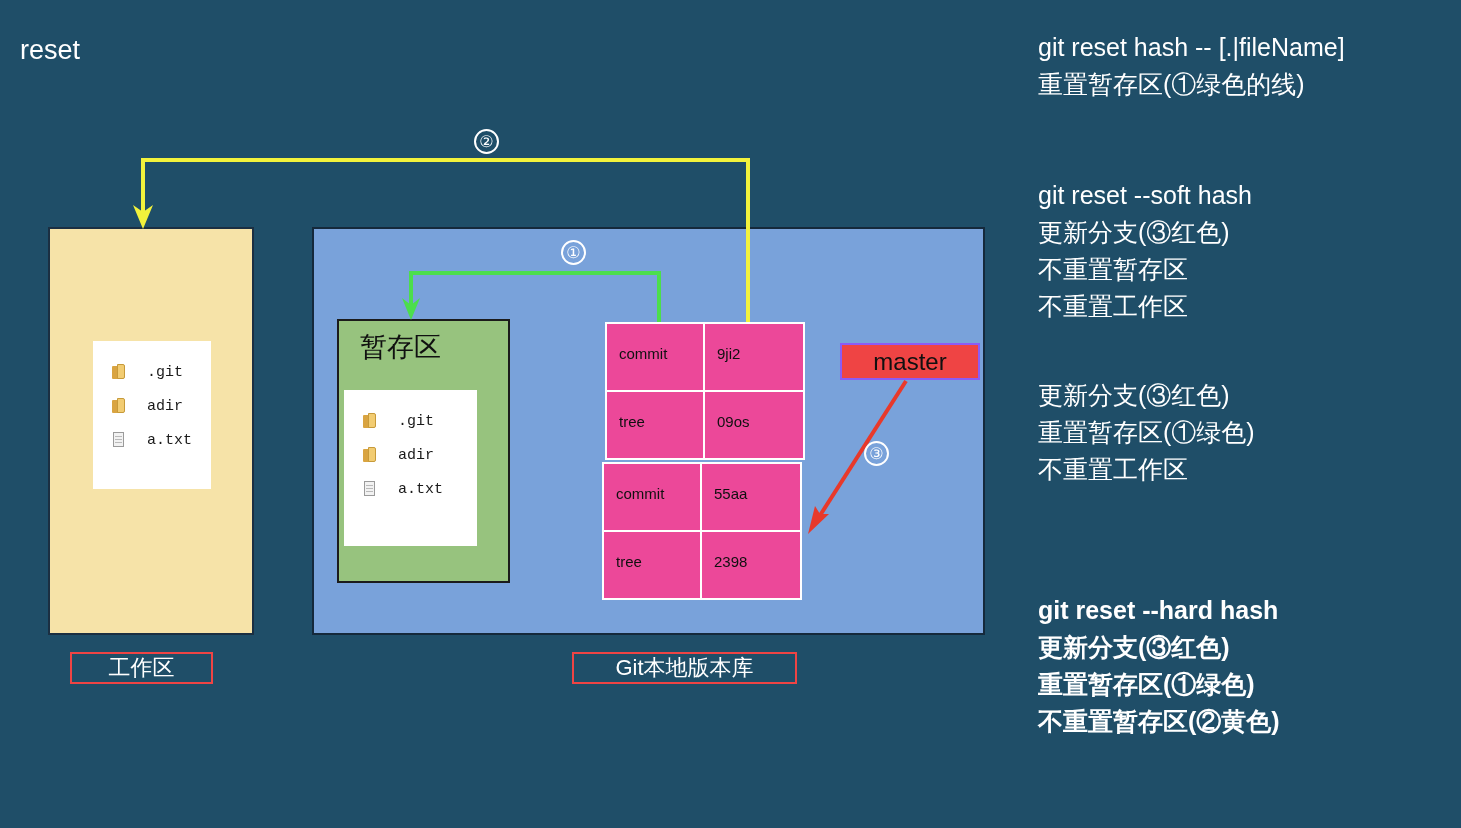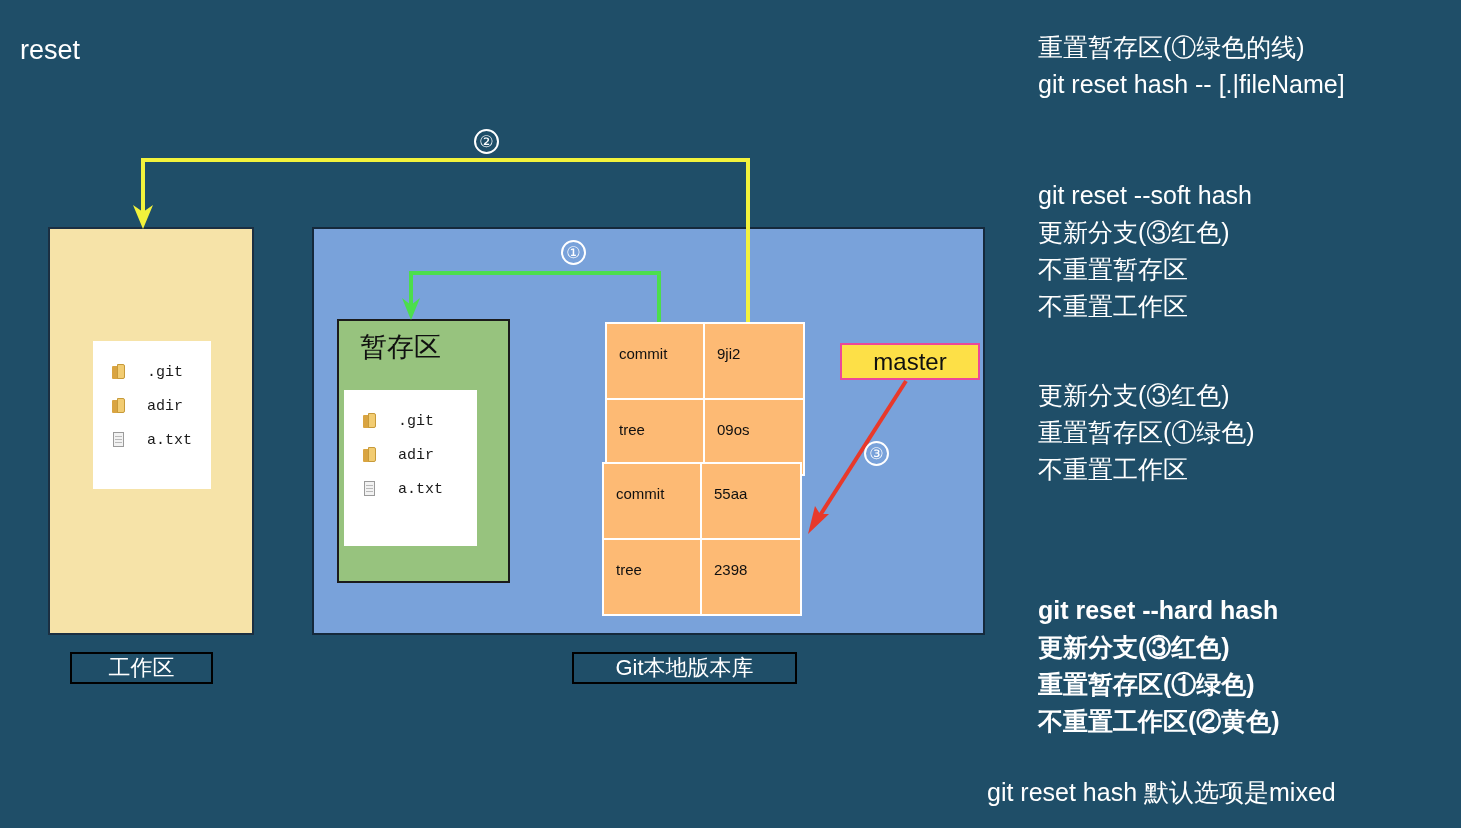--- a/index.html
+++ b/index.html
@@ -92,51 +92,51 @@
   .commit-table{
     border-collapse:collapse;
     position:absolute;
     background:transparent;
   }
   .commit-table td{
     border:2px solid #FFFFFF;
     color:#101010;
     font-size:15px;
     font-family:"Liberation Sans", sans-serif;
-    padding:0 0 16px 12px;
+    padding:0 0 8px 12px;
     vertical-align:middle;
-    background:#fdba74;
+    background:#ec4899;
   }
   .commit-table td.k{width:84px;height:58px;}
   .commit-table td.v{width:86px;height:58px;}
   #commit-table-1{left:605px;top:322px;}
   #commit-table-2{left:602px;top:462px;}
 
   
   #master-label{
     left:840px;top:343px;width:140px;height:37px;
-    background:#fde047;border:2px solid #ec4899;
+    background:#ef4444;border:2px solid #8b5cf6;
     box-sizing:border-box;
     display:flex;align-items:center;justify-content:center;
     color:#101010;font-size:24px;
   }
 
   
   .circ{
     width:25px;height:25px;border-radius:50%;
     border:2px solid #FFFFFF;box-sizing:border-box;
     color:#FFFFFF;font-size:16px;line-height:21px;text-align:center;
   }
   #circ-2{left:474px;top:129px;}
   #circ-1{left:561px;top:240px;}
   #circ-3{left:864px;top:441px;}
 
   
   .caption-box{
-    border:2px solid #000000;box-sizing:border-box;
+    border:2px solid #ef4444;box-sizing:border-box;
     color:#FFFFFF;font-size:22px;
     display:flex;align-items:center;justify-content:center;
     background:transparent;
   }
   #caption-working{left:70px;top:652px;width:143px;height:32px;}
   #caption-repo{left:572px;top:652px;width:225px;height:32px;}
 
   
   .text-block{
     color:#FFFFFF;
@@ -246,39 +246,38 @@
   </svg>
 
   <div class="abs circ" id="circ-2">②</div>
   <div class="abs circ" id="circ-1">①</div>
   <div class="abs circ" id="circ-3">③</div>
 
   <div class="abs caption-box" id="caption-working">工作区</div>
   <div class="abs caption-box" id="caption-repo">Git本地版本库</div>
 
   <div class="abs text-block" id="block-1">
+    <div>git reset hash -- [.|fileName]</div>
     <div>重置暂存区(①绿色的线)</div>
-    <div>git reset hash -- [.|fileName]</div>
   </div>
 
   <div class="abs text-block" id="block-2">
     <div>git reset --soft hash</div>
     <div>更新分支(③红色)</div>
     <div>不重置暂存区</div>
     <div>不重置工作区</div>
   </div>
 
   <div class="abs text-block" id="block-3">
     <div>更新分支(③红色)</div>
     <div>重置暂存区(①绿色)</div>
     <div>不重置工作区</div>
   </div>
 
   <div class="abs text-block" id="block-4">
     <div>git reset --hard hash</div>
     <div>更新分支(③红色)</div>
     <div>重置暂存区(①绿色)</div>
-    <div>不重置工作区(②黄色)</div>
-  </div>
-
-  <div class="abs text-block" id="block-5">git reset hash 默认选项是mixed</div>
+    <div>不重置暂存区(②黄色)</div>
+  </div>
+
 
 </div>
 
 </body></html>

